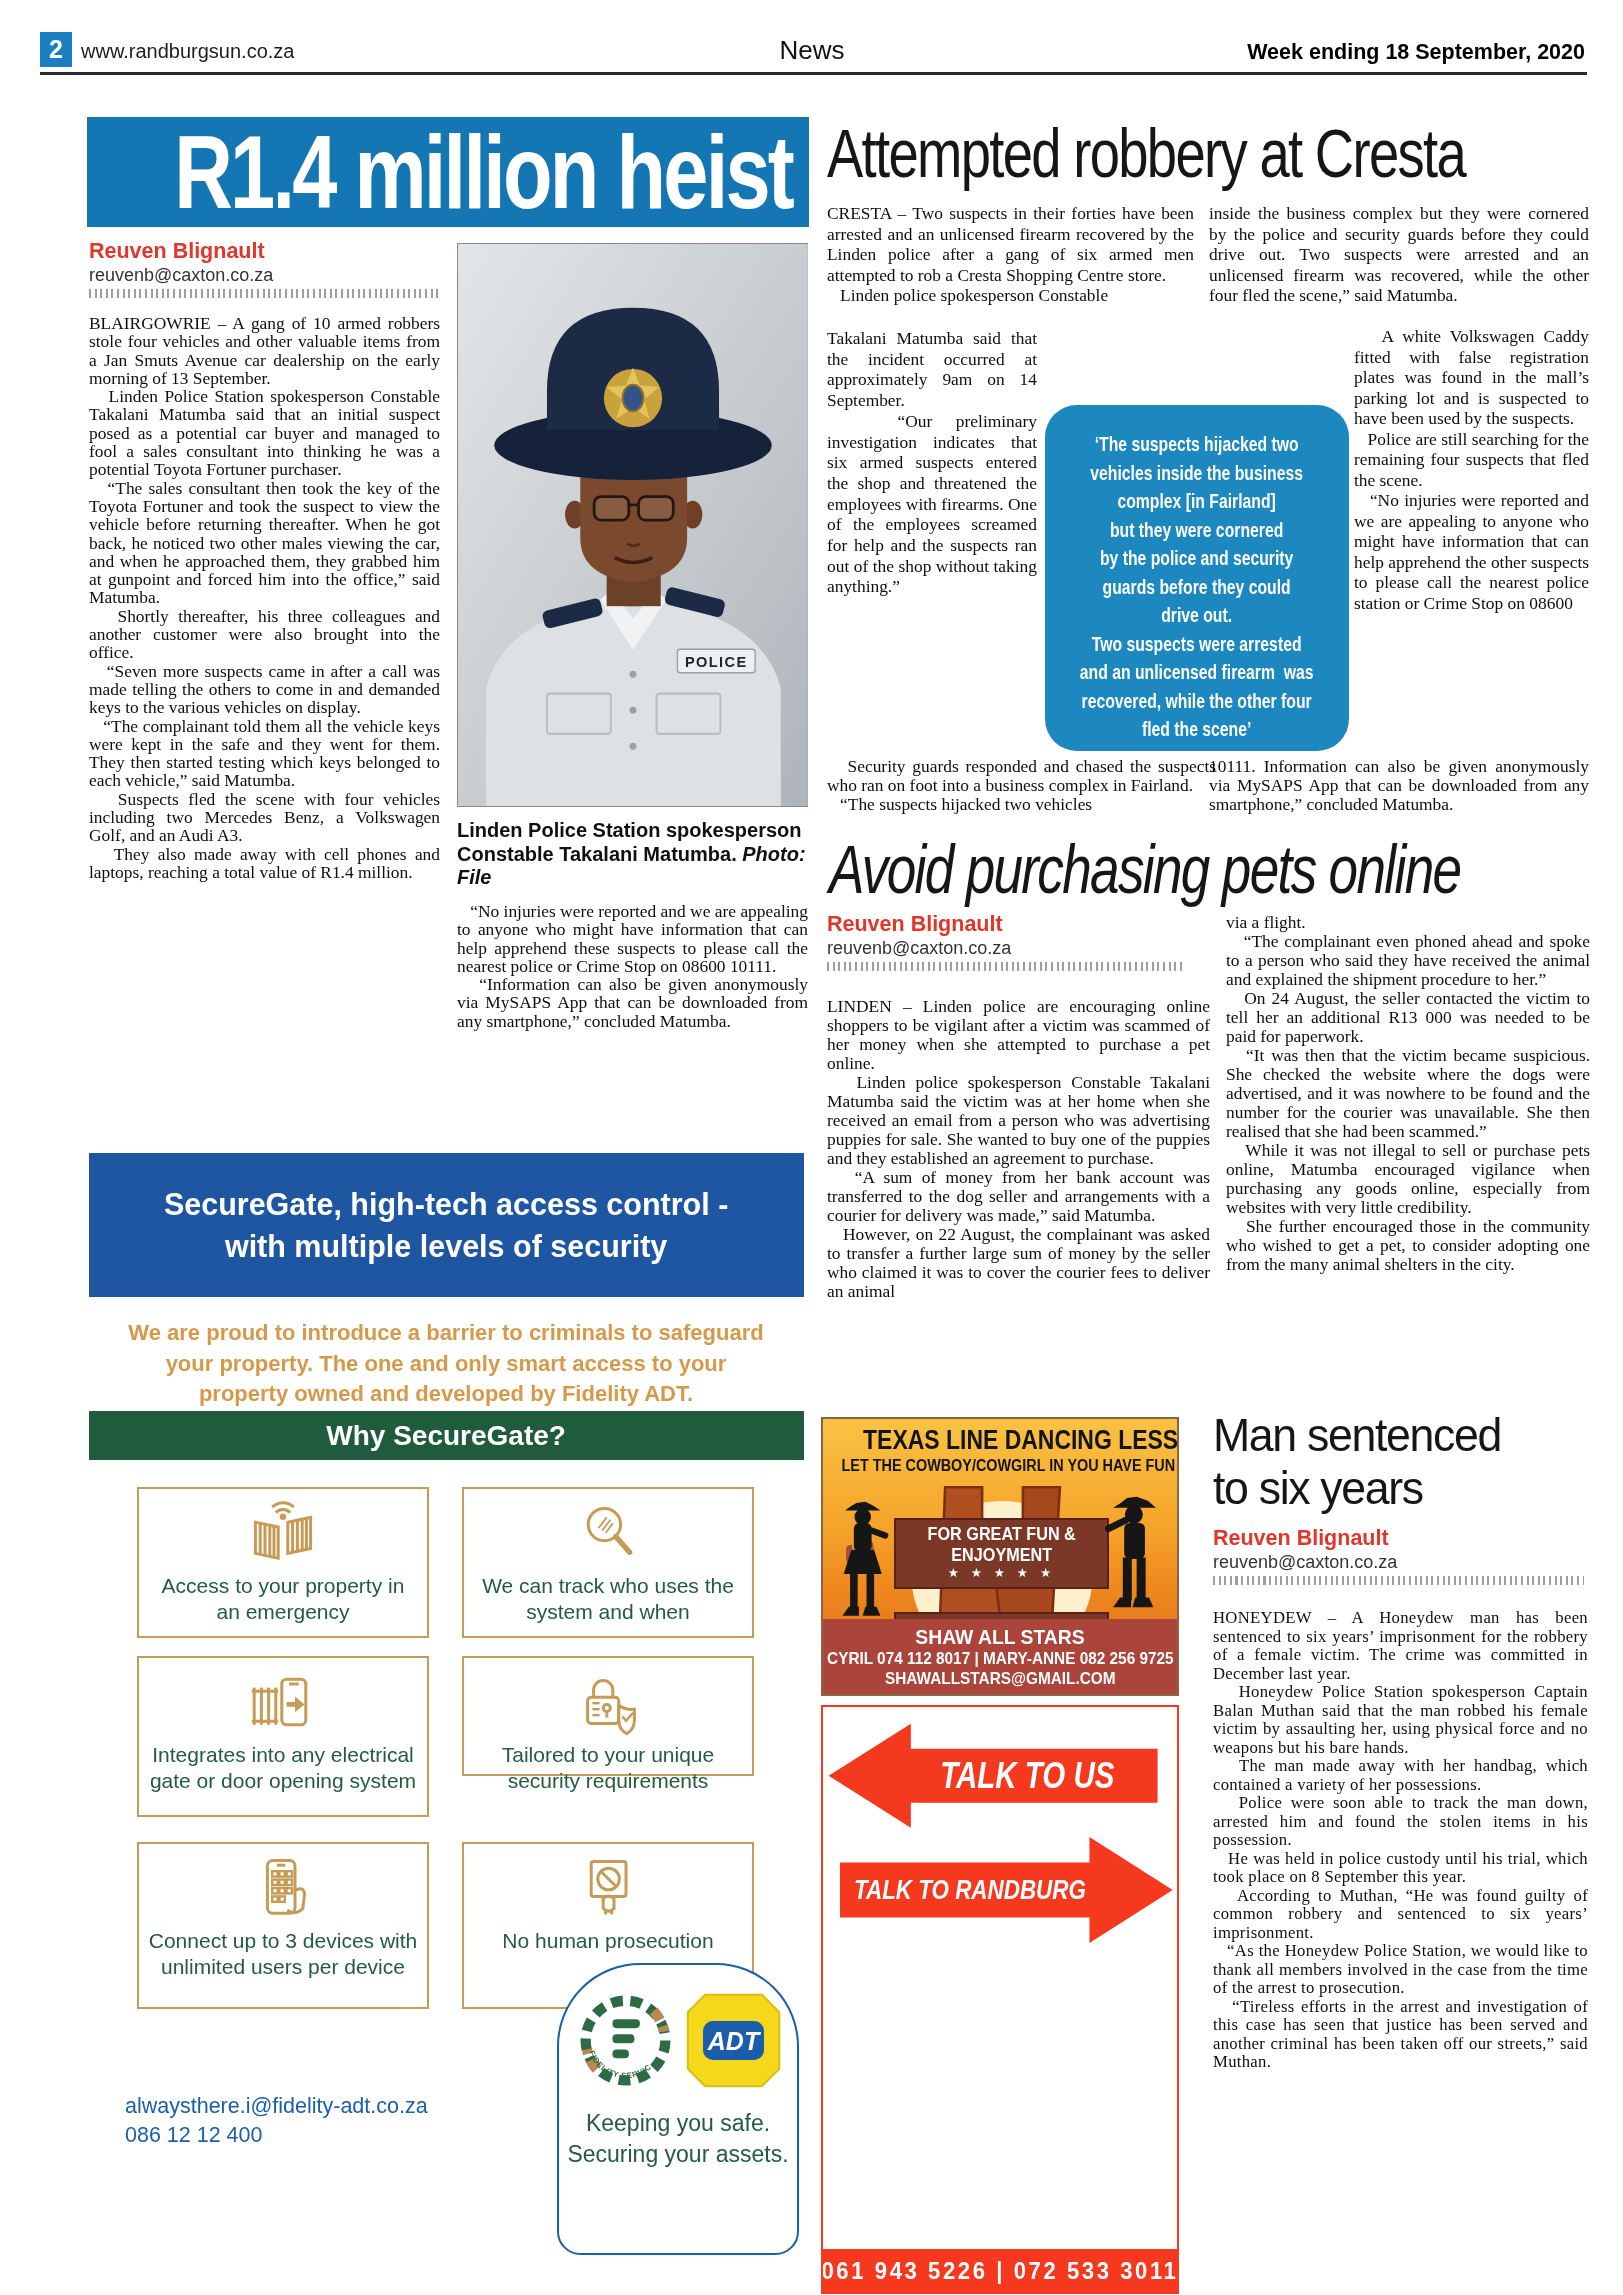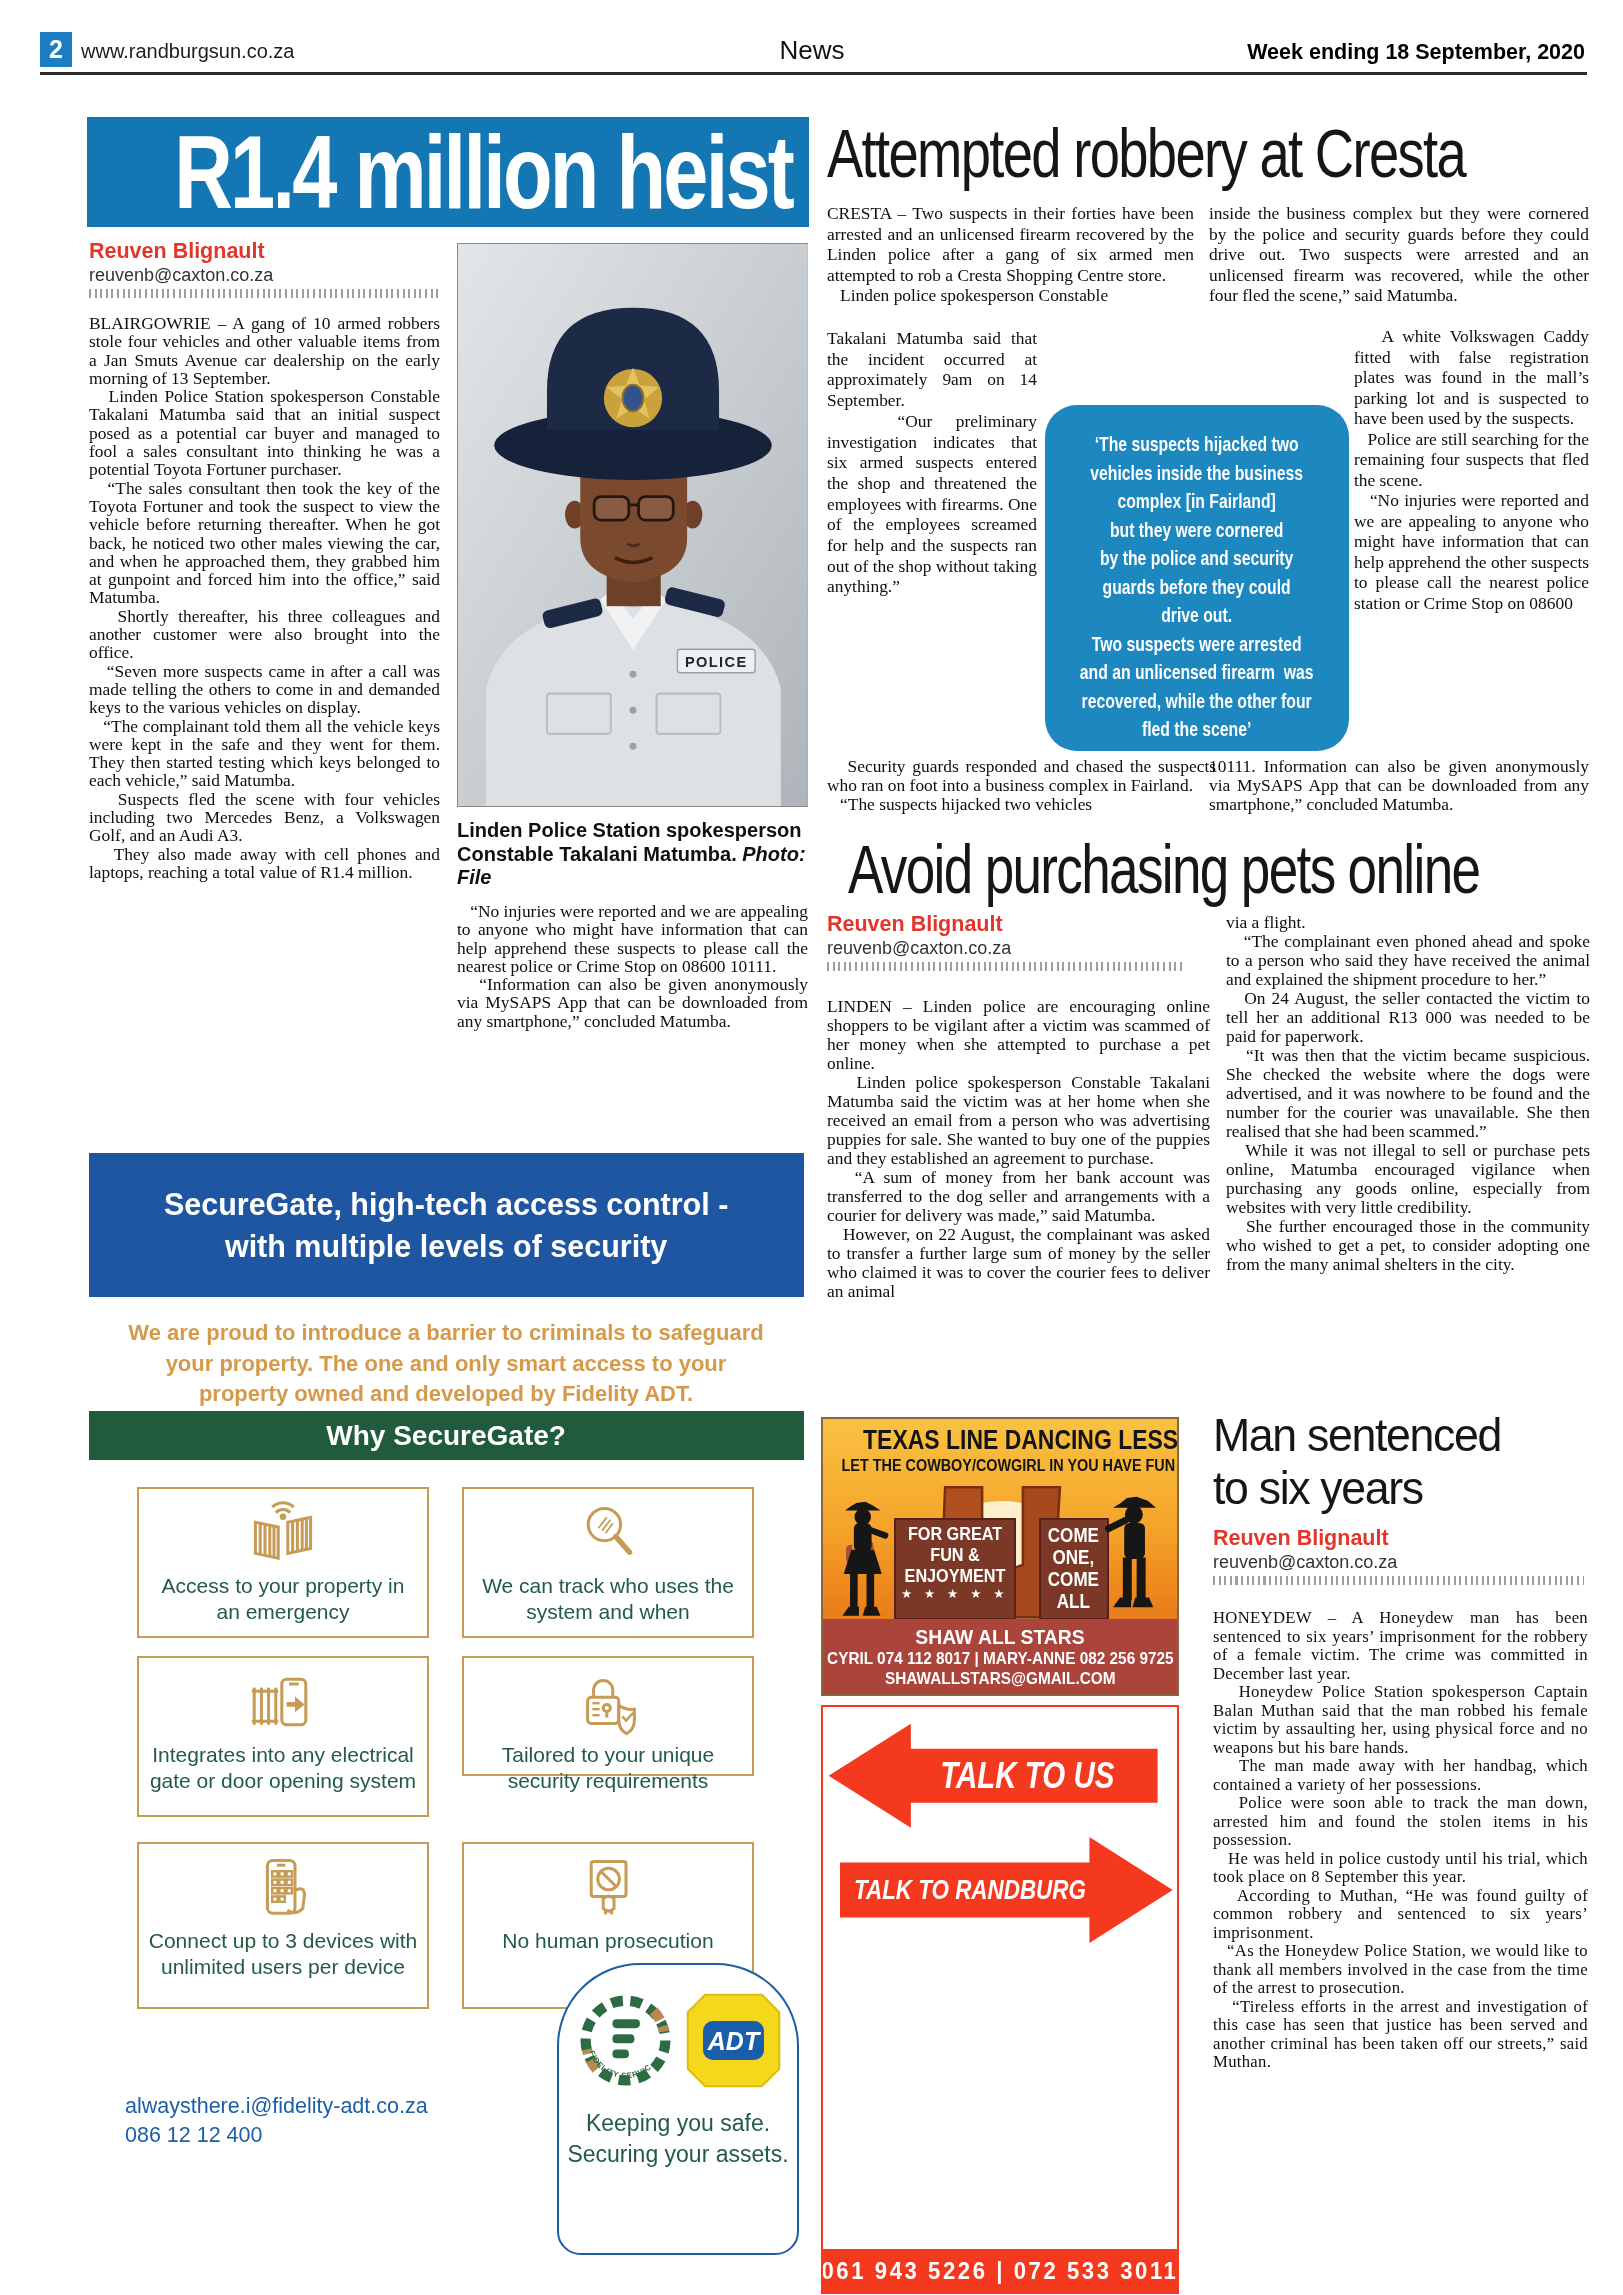--- a/index.html
+++ b/index.html
@@ -43,21 +43,21 @@
   .cresta-narrowL{left:827px;top:328px;width:210px;line-height:20.7px;}
   .cresta-colC{left:1354px;top:326px;width:235px;line-height:20.5px;}
   .quote{left:1045px;top:405px;width:304px;height:346px;background:#1d87c0;border-radius:32px;overflow:hidden;}
   .quote-t{display:block;width:133%;transform:scaleX(0.75);transform-origin:0 0;
            color:#fff;font:bold 21px/28.5px "Liberation Sans",sans-serif;text-align:center;
            white-space:pre-wrap;padding-top:25px;}
   .cresta-bottomL{left:827px;top:757px;width:389px;line-height:19px;}
   .cresta-bottomR{left:1209px;top:757px;width:380px;line-height:19px;}
 
   
-  .pets-hl{left:848px;top:834px;width:764px;}
+  .pets-hl{left:829px;top:834px;width:764px;font-style:italic;}
   .pets-byline{left:827px;top:912px;}
   .pets-email{left:827px;top:938px;}
   .pets-hatch{left:827px;top:962px;width:355px;}
   .pets-col1{left:827px;top:997px;width:383px;}
   .pets-col2{left:1226px;top:913px;width:364px;}
 
   
   .sg{left:83px;top:1149px;width:726px;height:1111px;background:#fff;}
   .sg-blue{left:5.6px;top:4.2px;width:715px;height:144px;background:#1e56a2;display:flex;align-items:center;justify-content:center;}
   .sg-blue span{color:#fff;font:bold 30.5px/42px "Liberation Sans",sans-serif;text-align:center;white-space:pre-wrap;}
@@ -82,21 +82,21 @@
   .sg-tag{color:#235c41;font:23px/30.5px "Liberation Sans",sans-serif;text-align:center;margin-top:16.7px;white-space:pre-wrap;}
 
   
   .tx{left:821px;top:1417px;width:358px;height:279px;border:2.1px solid #8a6443;box-sizing:border-box;
       overflow:hidden;background:linear-gradient(#f9c243 0%,#f5a52b 38%,#ef8a1e 60%,#e87c1c 74%);}
   .tx-sun{left:89px;top:82px;width:180px;height:160px;background:#fdf0cc;border-radius:50%;}
   .tx-title{left:0;top:5.6px;width:100%;text-align:center;color:#141414;}
   .tx-title span{display:inline-block;font:bold 28px/30.5px "Liberation Sans",sans-serif;transform:scaleX(0.82);white-space:nowrap;}
   .tx-sub{left:0;top:37px;width:100%;text-align:center;color:#141414;}
   .tx-sub span{display:inline-block;font:bold 16px/19.4px "Liberation Sans",sans-serif;transform:scaleX(0.9);white-space:nowrap;}
-  .tx-sign{left:71px;top:99px;width:215px;display:flex;gap:23px;z-index:4;}
+  .tx-sign{left:71px;top:99px;width:215px;display:flex;flex-direction:column;gap:23px;z-index:4;}
   .tx-plank{background:#7c3826;border:2.1px solid #58221a;color:#fff;text-align:center;padding:4.2px 2.8px 5.6px;}
   .tx-plank .l1{display:block;font:bold 18px/21px "Liberation Sans",sans-serif;transform:scaleX(0.9);}
   .tx-stars{display:block;font:12.5px/15.3px "Liberation Sans",sans-serif;letter-spacing:4.2px;color:#fff;}
   .tx-plank .l2{display:block;font:bold 19.4px/22px "Liberation Sans",sans-serif;transform:scaleX(0.88);}
   .tx-band{left:0;bottom:0;width:100%;height:75px;background:#ab453c;z-index:5;display:flex;flex-direction:column;
            align-items:center;justify-content:center;color:#fff;}
   .tx-band .b1{font:bold 21px/23.6px "Liberation Sans",sans-serif;transform:scaleX(0.92);}
   .tx-band .b2{font:bold 16.7px/21px "Liberation Sans",sans-serif;transform:scaleX(0.92);white-space:nowrap;}
   .tx-band .b3{font:bold 16.7px/19.4px "Liberation Sans",sans-serif;transform:scaleX(0.92);}
   .tx-sil{z-index:6;}

